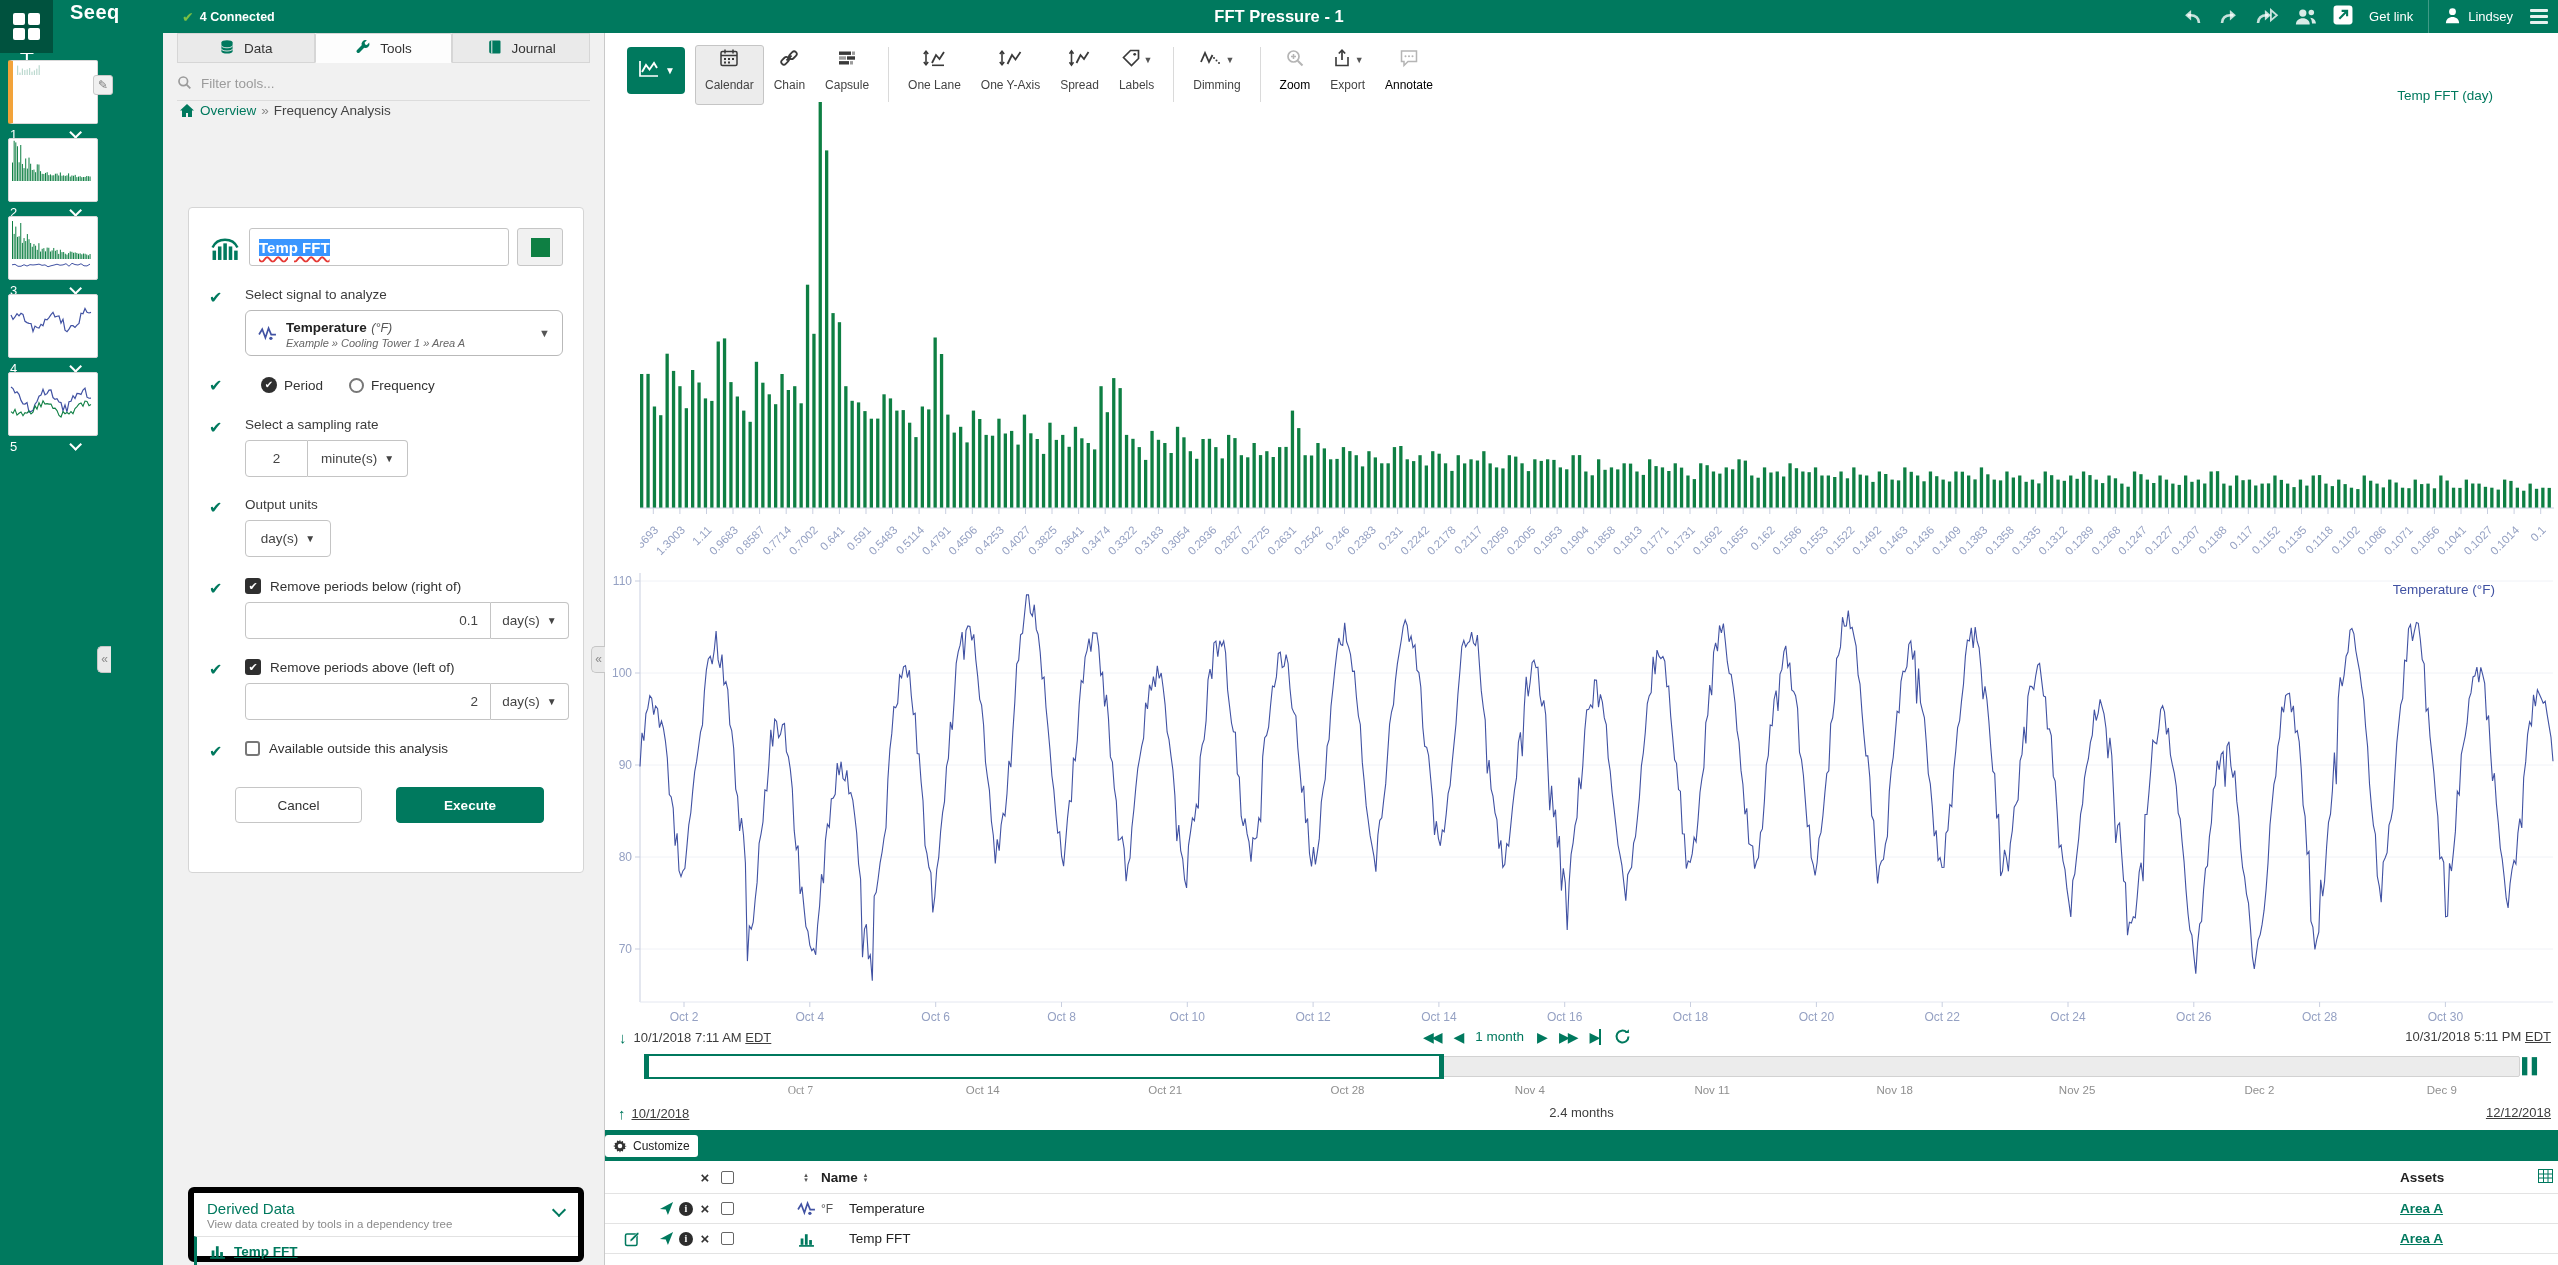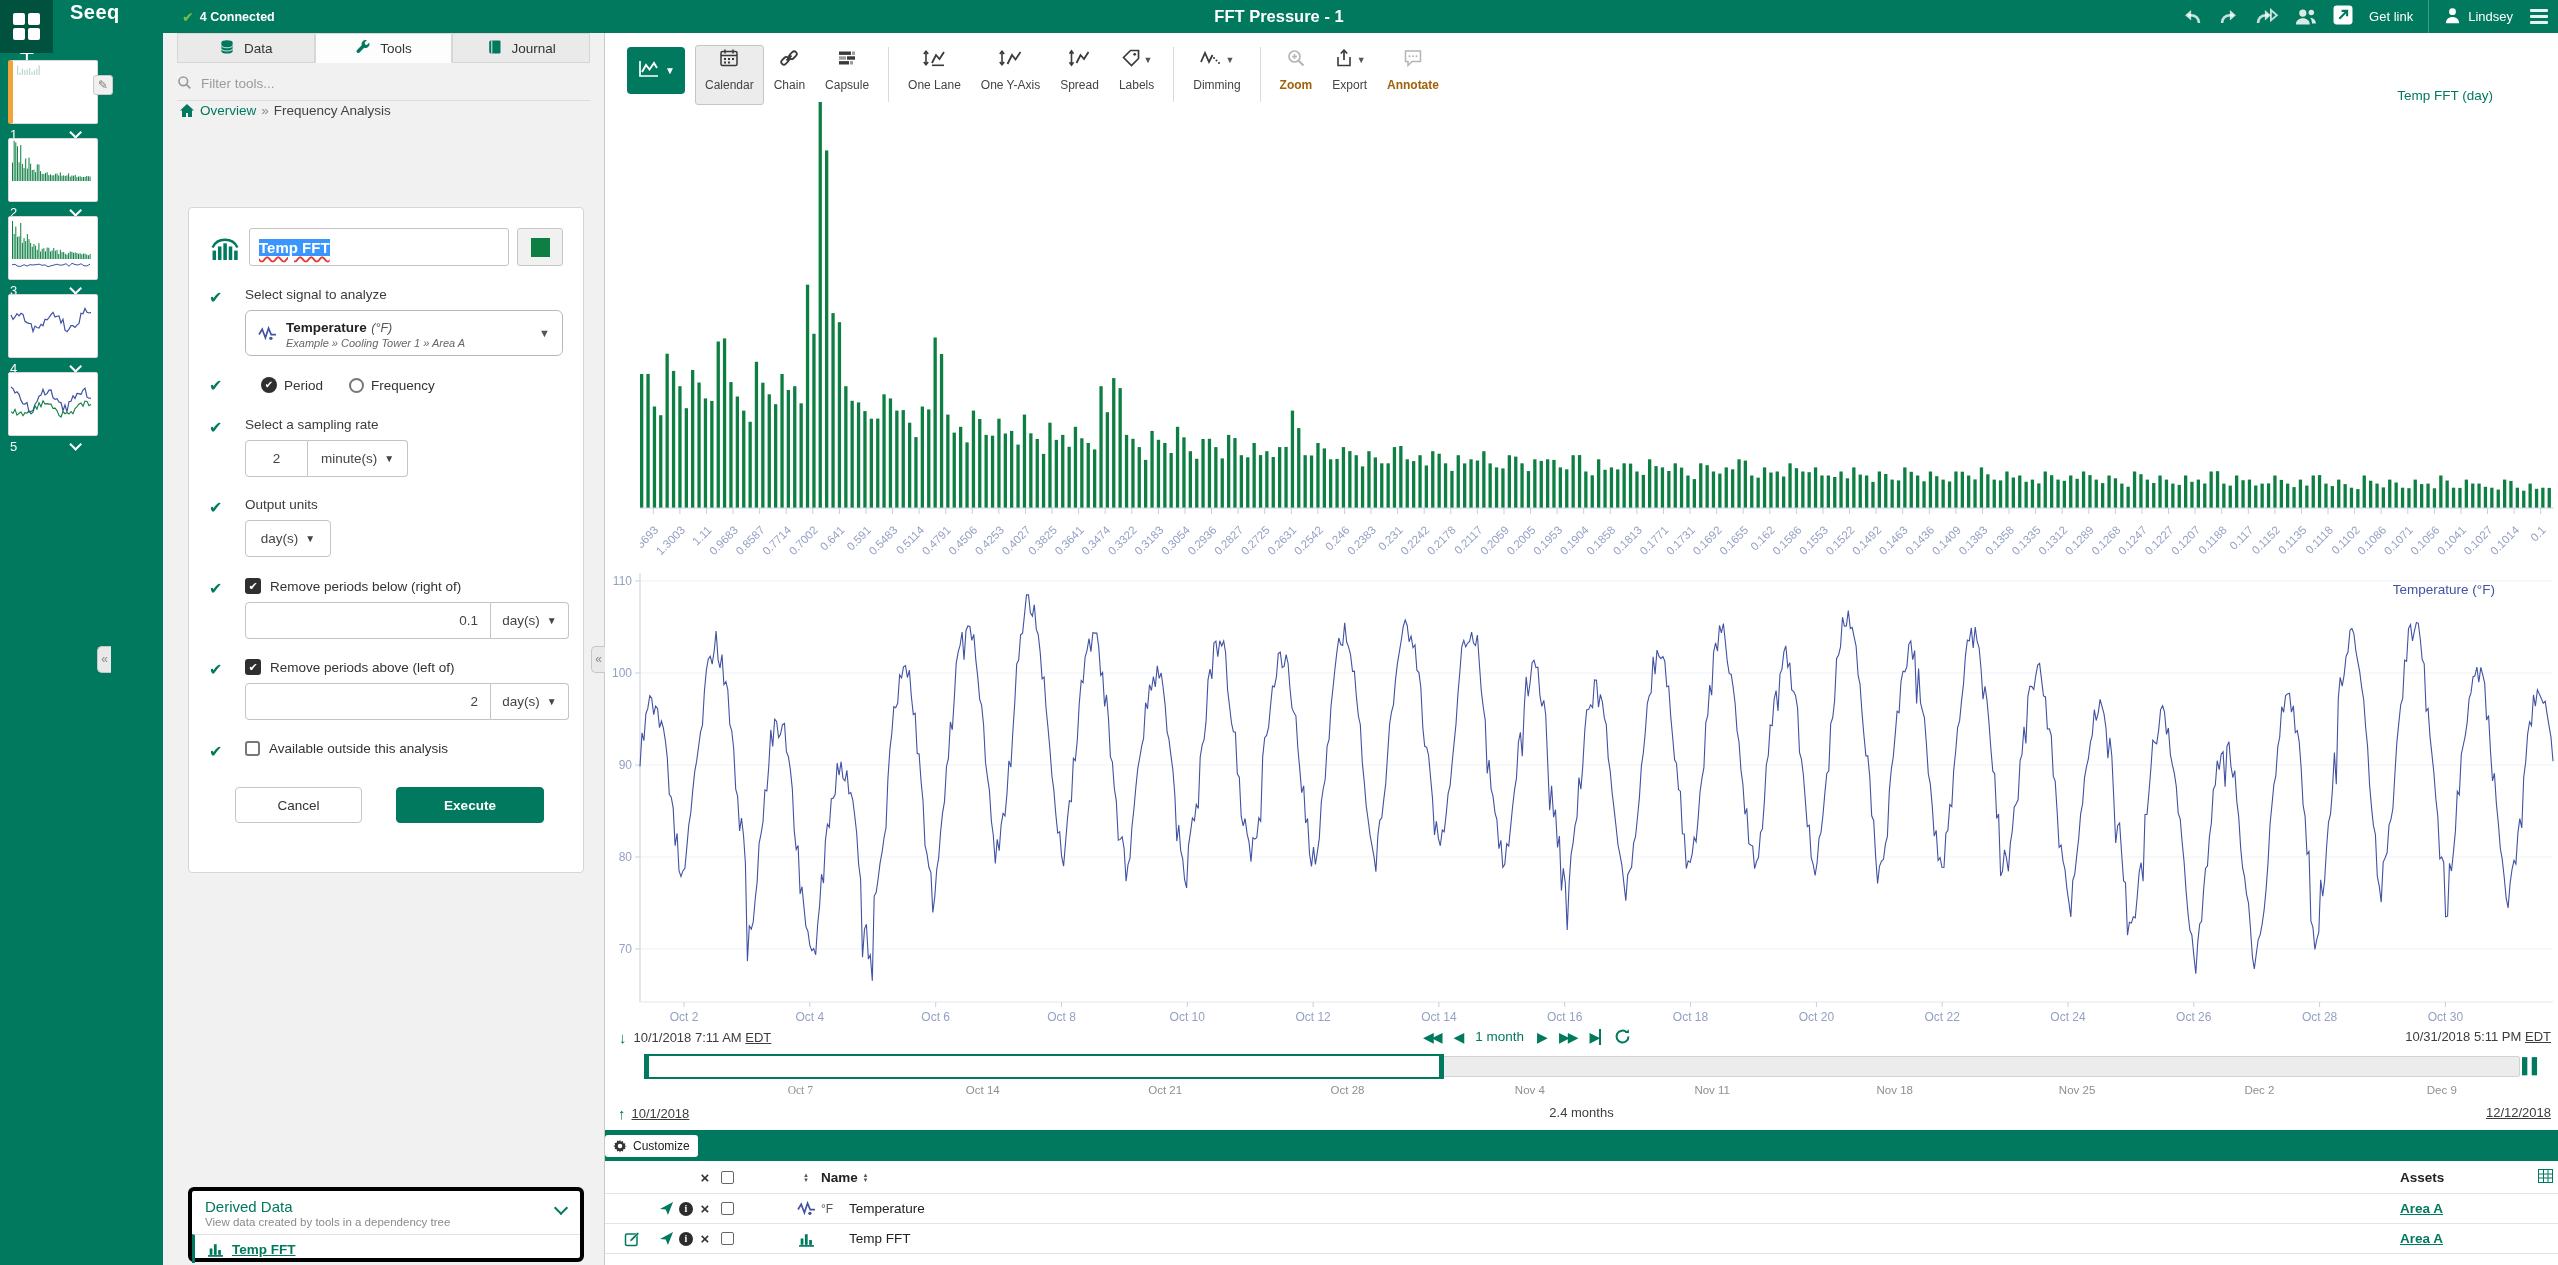--- a/index.html
+++ b/index.html
@@ -75,40 +75,40 @@
   .ibox .caret{font-size:10px;color:#444;}
   .ibox.val-right{justify-content:flex-end;padding-right:12px;}
   .cbx{width:16px;height:16px;border-radius:3px;background:#2f2f2f;color:#fff;font-size:11px;line-height:16px;text-align:center;flex:none;}
   .cbx.empty{background:#fff;border:2px solid #777;width:15px;height:15px;}
   .ckline{display:flex;align-items:center;gap:9px;font-size:13.5px;color:#333;}
   .btnrow{display:flex;gap:34px;margin:26px 0 0 26px;}
   .btn-cancel{width:127px;height:36px;background:#fff;border:1px solid #c6c6c6;border-radius:4px;font-size:13.5px;color:#333;
     display:flex;align-items:center;justify-content:center;cursor:pointer;}
   .btn-exec{width:148px;height:36px;background:#00795e;border:1px solid #00795e;border-radius:4px;font-size:13.5px;color:#fff;font-weight:700;
     display:flex;align-items:center;justify-content:center;cursor:pointer;}
-  .derived{position:absolute;left:25px;right:20px;bottom:3px;height:75px;background:#fff;border:4px solid #000000;border-radius:6px;padding:7px 13px 0;}
+  .derived{position:absolute;left:25px;right:20px;bottom:3px;height:75px;background:#fff;border:6px solid #000000;border-radius:6px;padding:7px 13px 0;}
   .derived .dt{font-size:15px;color:#00795e;}
   .derived .ds{font-size:11.5px;color:#8a8a8a;margin-top:1px;}
   .derived .dchev{position:absolute;right:14px;top:12px;width:10px;height:10px;border-right:2.5px solid #00795e;border-bottom:2.5px solid #00795e;transform:rotate(45deg);}
   .ditem{margin:6px -13px 0;border-top:1px solid #e2e2e2;padding:6px 0 6px 12px;border-left:3px solid #00795e;display:flex;align-items:center;gap:8px;}
   .ditem a{color:#00795e;font-size:13.5px;font-weight:700;text-decoration:underline;cursor:pointer;}
   
   .main{position:absolute;left:605px;top:33px;right:0;bottom:0;background:#fff;}
   .toolbar{position:absolute;left:22px;top:12px;height:62px;display:flex;align-items:flex-start;}
   .tb-primary{width:58px;height:47px;background:#00795e;border-radius:4px;display:flex;align-items:center;justify-content:center;gap:4px;
     margin-right:10px;cursor:pointer;margin-top:2px;}
   .tb-primary .c{color:#fff;font-size:10px;}
   .tbbtn{min-width:46px;padding:2px 9px 0;height:60px;display:flex;flex-direction:column;align-items:center;justify-content:flex-start;
     gap:4px;cursor:pointer;border:1px solid transparent;border-radius:3px;}
   .tbbtn .lbl{font-size:12px;color:#444;white-space:nowrap;margin-top:2px;}
   .tbbtn .icw{height:24px;display:flex;align-items:center;gap:3px;}
   .tbbtn .c{font-size:9px;color:#555;}
   .tbbtn.active{background:#ececec;border-color:#c5c5c5;}
   .tbbtn.disabled{cursor:default;}
-  .tbbtn.disabled .lbl{color:#a16207;font-weight:bold;}
+  .tbbtn.disabled .lbl{color:#000000;}
   .tbsep{width:1px;height:55px;background:#dadada;margin:2px 9px 0;}
   .fft-title{position:absolute;top:55px;right:65px;font-size:13.5px;color:#00795e;}
   .temp-title{position:absolute;top:549px;right:63px;font-size:13.5px;color:#4152a3;}
   #fft-svg{position:absolute;left:35px;top:55px;}
   #temp-svg{position:absolute;left:0;top:532px;}
   
   .range-row{position:absolute;left:0;right:0;top:994px;height:26px;font-size:13px;color:#3d3d3d;}
   .rr-left{position:absolute;left:14px;top:2px;display:flex;align-items:center;gap:7px;}
   .garrow{color:#00795e;font-weight:700;font-size:15px;}
   .tz{text-decoration:underline;}

